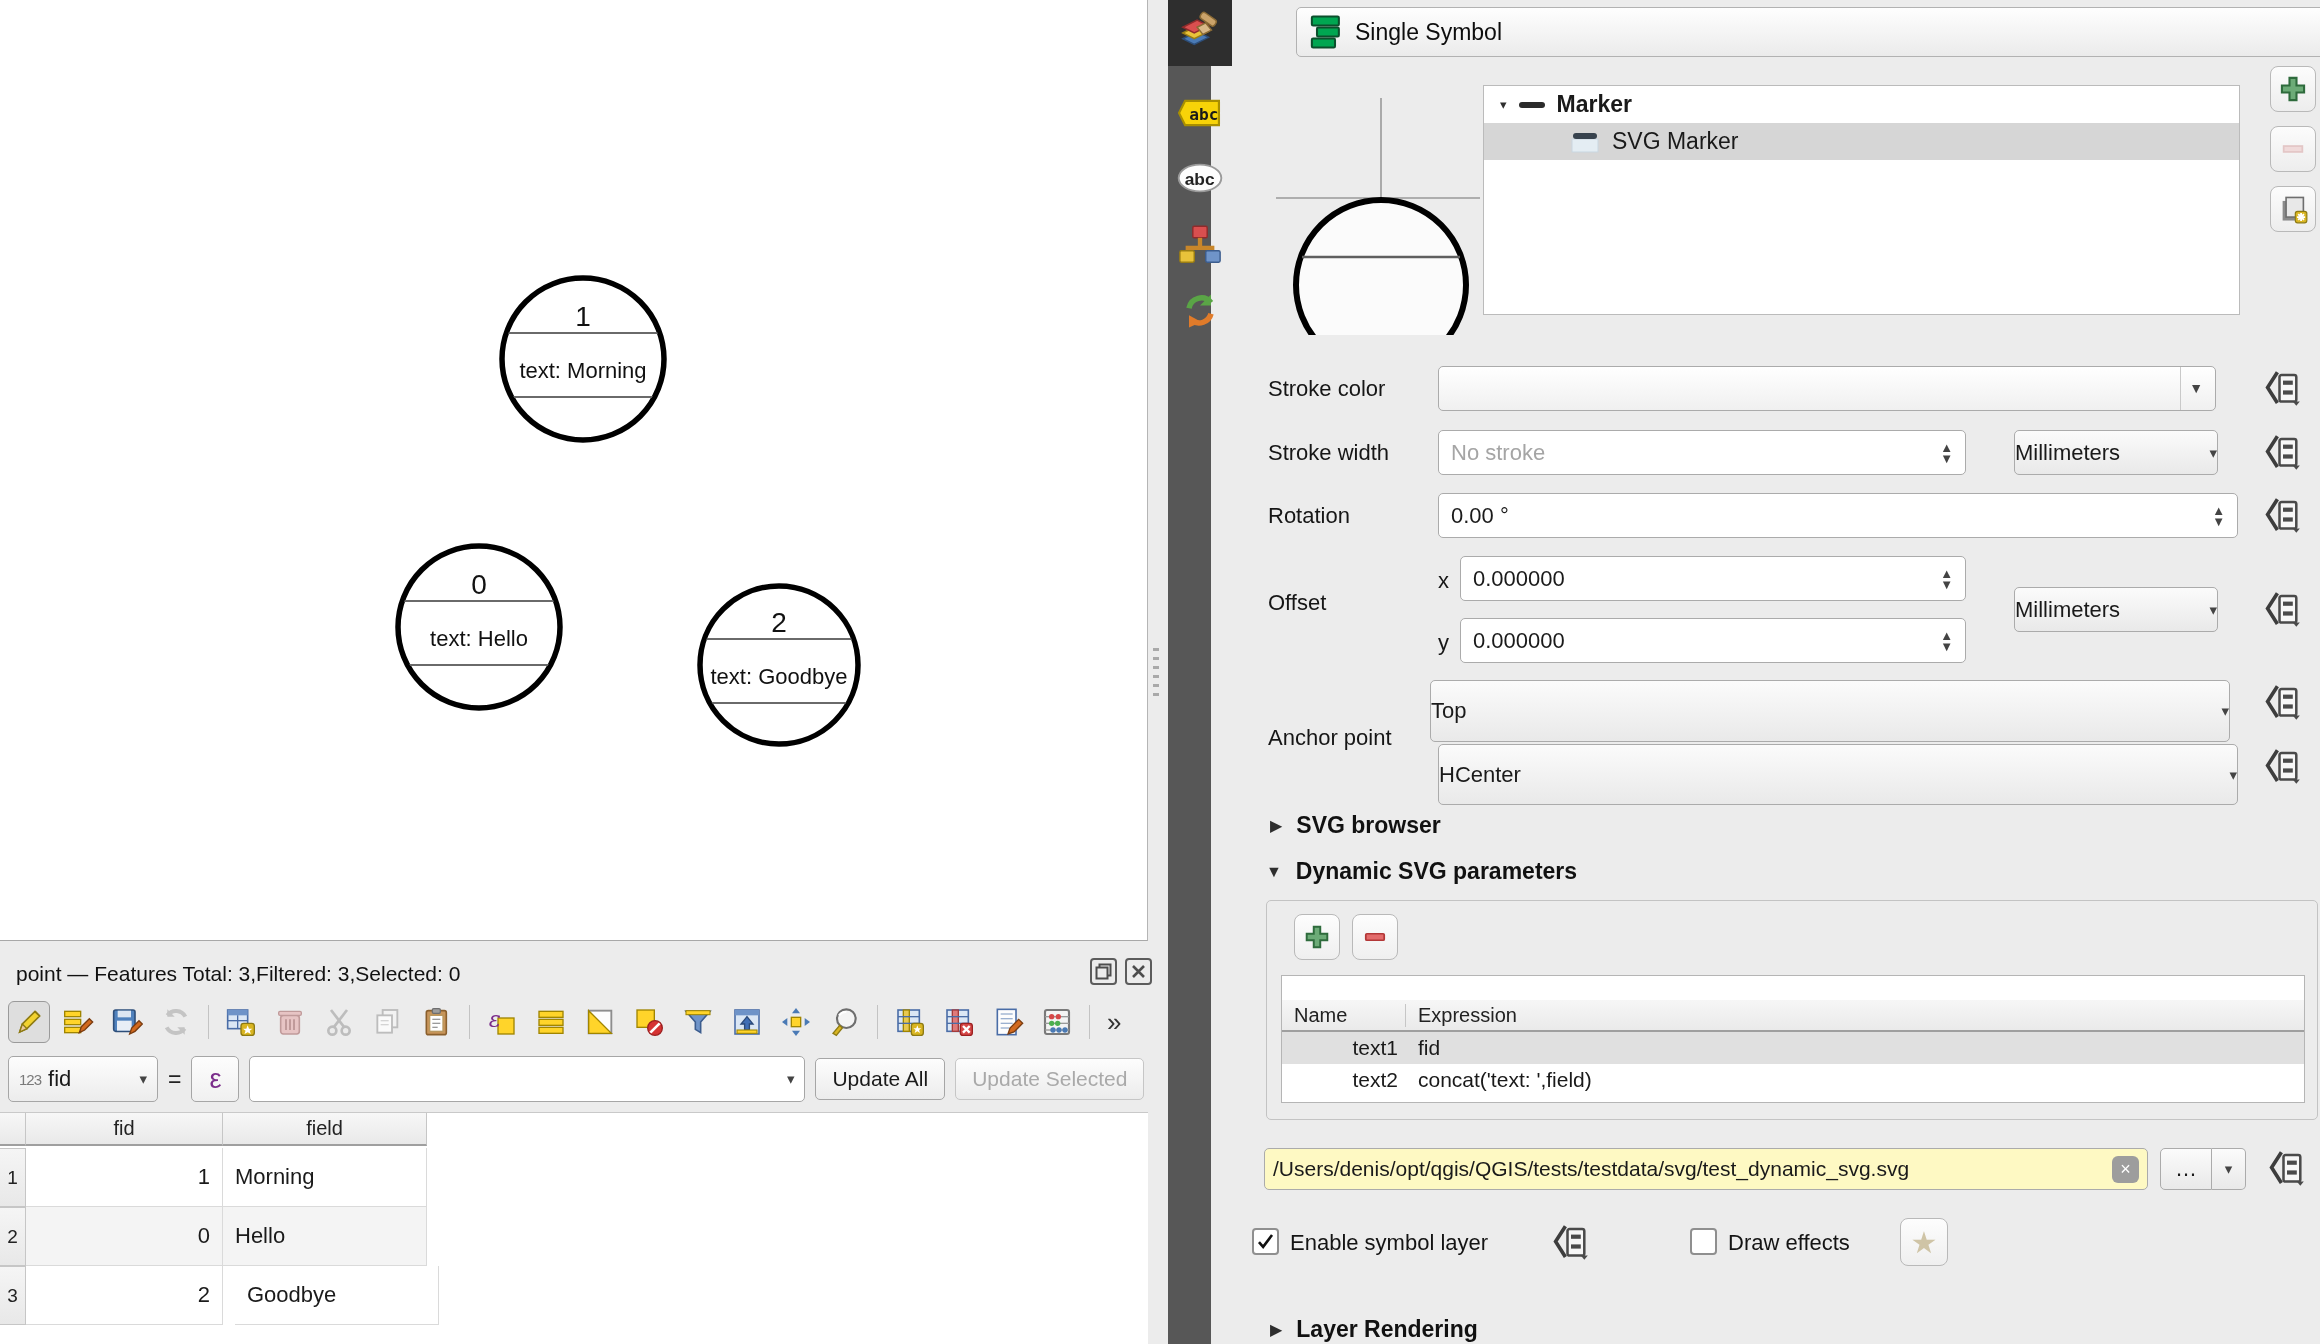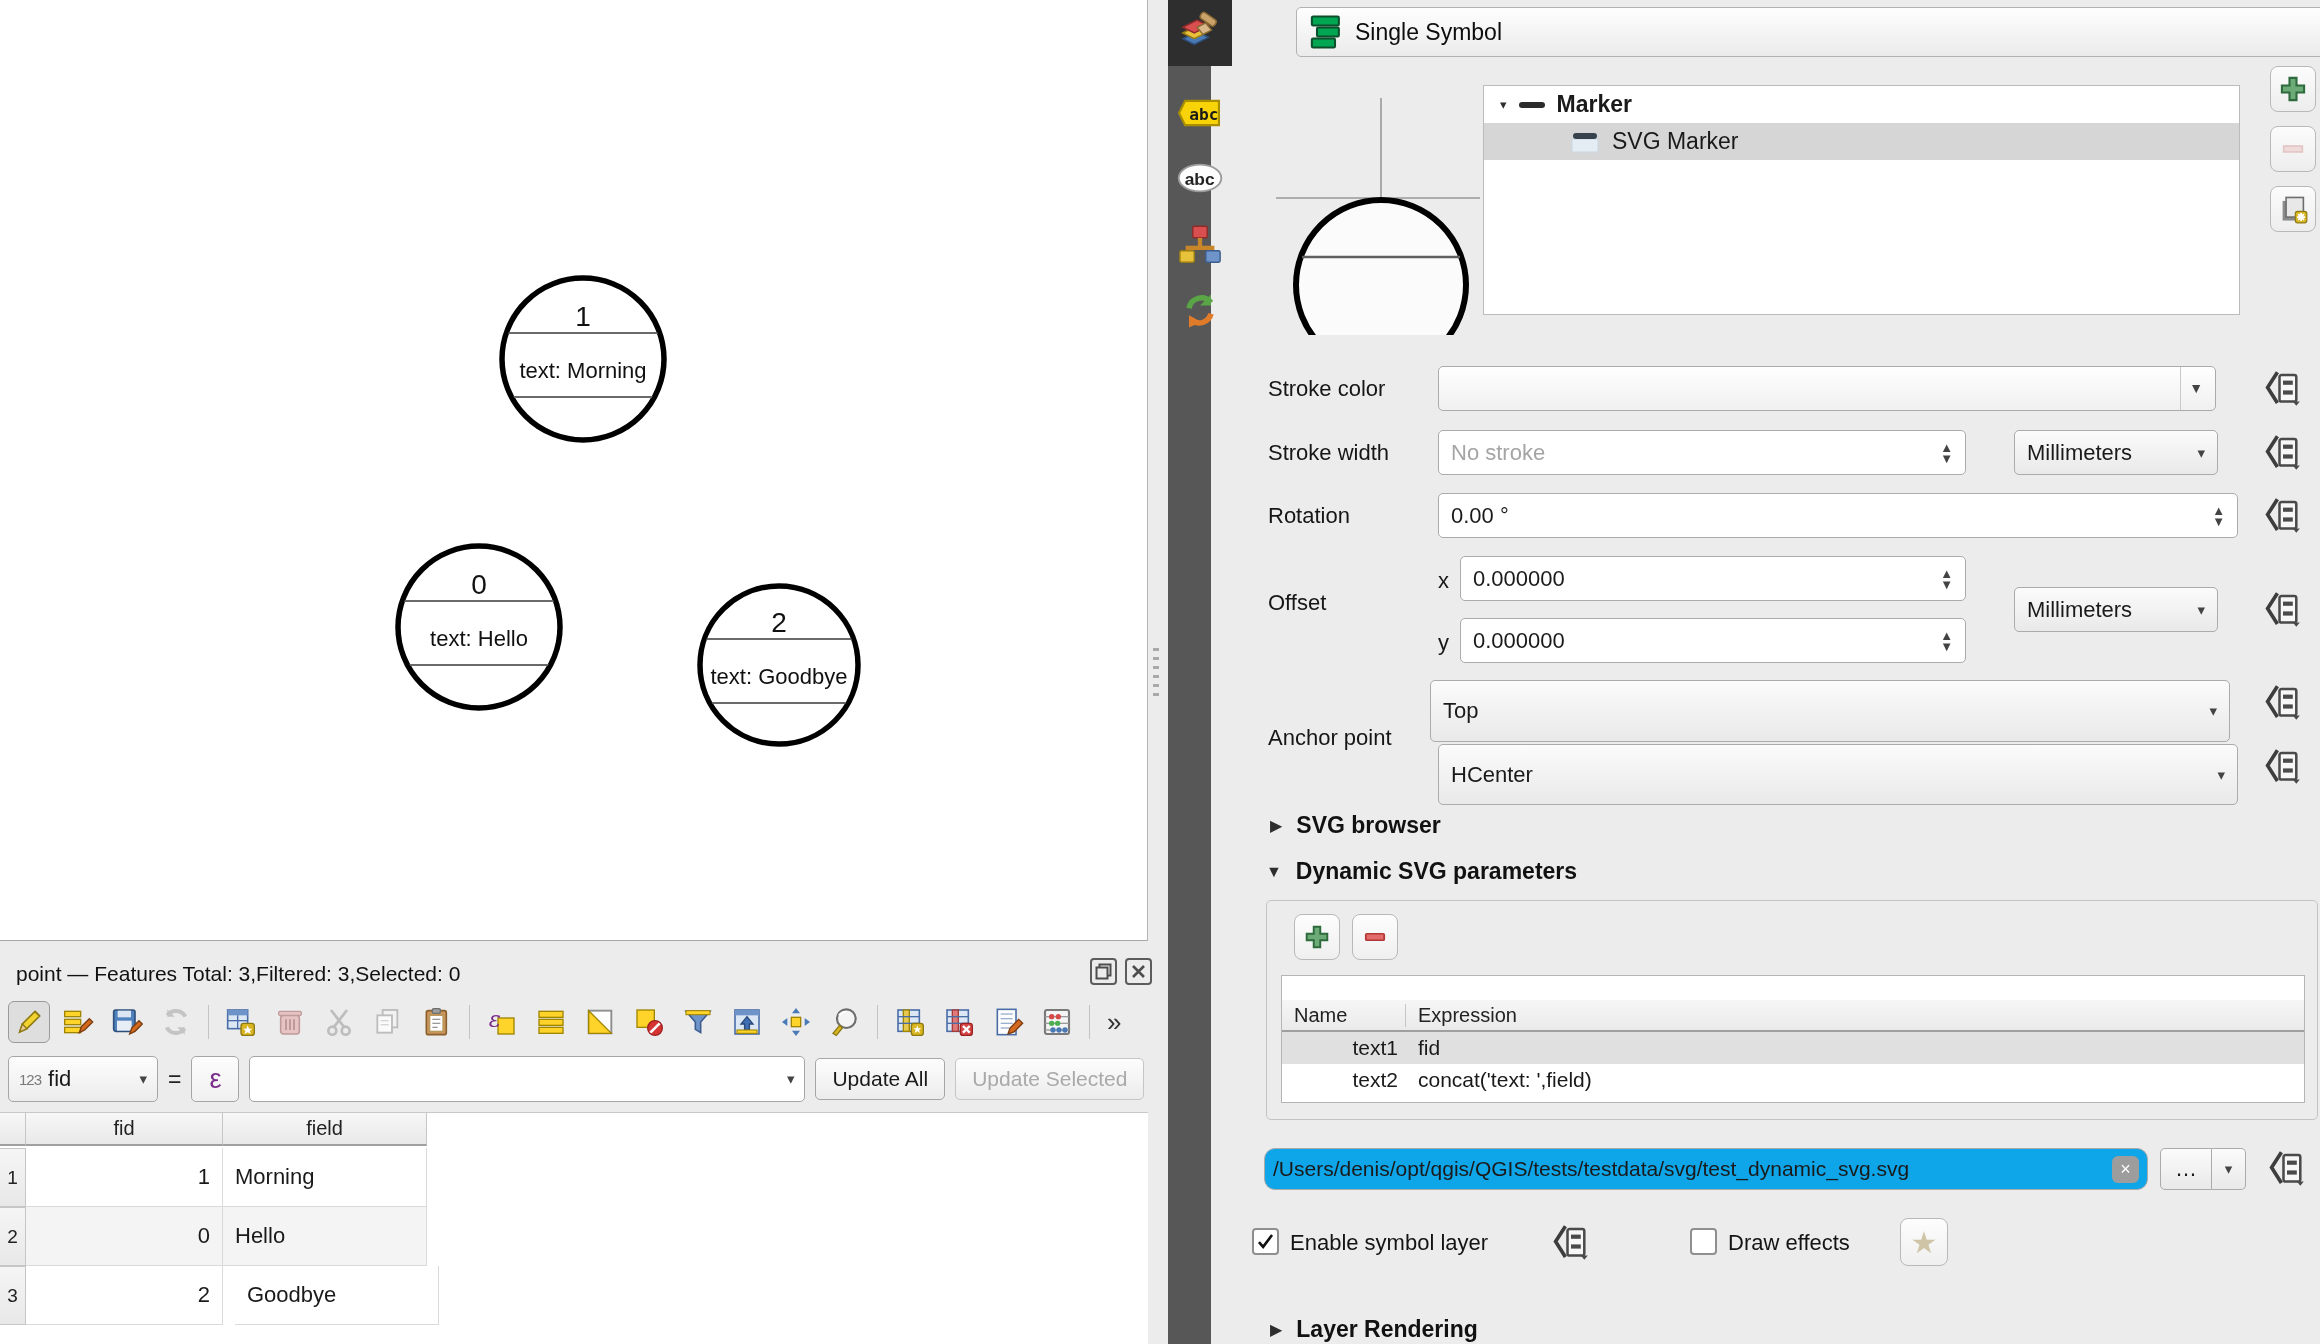--- a/index.html
+++ b/index.html
@@ -74,40 +74,40 @@
   .treerow.childsel { background:#d6d6d6; padding-left:84px; font-weight:normal; }
   .sidebtn { position:absolute; width:46px; height:46px; background:linear-gradient(#fcfcfc,#ededed);
      border:1px solid #b9b9b9; border-radius:8px; display:flex; align-items:center; justify-content:center; }
 
   .flabel { position:absolute; font-size:22px; color:#161616; }
   .input { position:absolute; background:#fff; border:1px solid #ababab; border-radius:5px;
      display:flex; align-items:center; font-size:22px; padding:0 12px; }
   .input .ph { color:#a5a5a5; }
   .spin { margin-left:auto; display:flex; flex-direction:column; line-height:11px; font-size:13px; color:#444; }
   .dcombo { position:absolute; border:1px solid #ababab; border-radius:5px;
-     background:linear-gradient(#fbfbfb,#e9e9e9); display:flex; align-items:center; font-size:22px; padding:0 12px; }
+     background:linear-gradient(#fbfbfb,#e9e9e9); display:flex; align-items:center; font-size:22px; padding:0 0; }
   .ddicon { position:absolute; width:42px; height:42px; }
   .secthdr { position:absolute; display:flex; align-items:center; gap:14px; font-size:23px; font-weight:bold; color:#111; }
   .tri { font-size:16px; color:#2e2e2e; }
 
   .groupbox { left:34px; top:900px; width:1052px; height:220px; border:1px solid #c3c3c3; border-radius:5px; }
   .smallbtn { position:absolute; width:46px; height:46px; background:linear-gradient(#fdfdfd,#efefef);
      border:1px solid #b9b9b9; border-radius:8px; display:flex; align-items:center; justify-content:center; }
   .ptable { left:49px; top:975px; width:1024px; height:128px; background:#fff; border:1px solid #b5b5b5; }
   .phead { display:flex; height:32px; background:linear-gradient(#f6f6f6,#eaeaea); border-bottom:2px solid #9f9f9f;
      font-size:20px; color:#222; align-items:center;margin-top:24px; }
   .phead .c1 { width:124px; padding-left:12px; border-right:1px solid #c6c6c6; }
   .phead .c2 { padding-left:12px; }
   .prow { display:flex; height:32px; align-items:center; font-size:21px; }
   .prow .c1 { width:124px; text-align:right; padding-right:8px; }
   .prow .c2 { padding-left:12px; }
   .prow.sel { background:#e0e0e0; }
 
-  .pathinput { left:32px; top:1148px; width:884px; height:42px; background:#0ea5e9; border:1px solid #ababab;
-     border-radius:11px; display:flex; align-items:center; font-size:21px; padding:0 8px; white-space:nowrap; overflow:hidden; }
+  .pathinput { left:32px; top:1148px; width:884px; height:42px; background:#fef9c3; border:1px solid #ababab;
+     border-radius:5px; display:flex; align-items:center; font-size:21px; padding:0 8px; white-space:nowrap; overflow:hidden; }
   .clearbtn { margin-left:auto; min-width:27px; height:27px; border-radius:6px; background:#9d9d9d; color:#fff;
      font-size:18px; display:flex; align-items:center; justify-content:center; }
   .splitbtn { left:928px; top:1148px; height:42px; display:flex; }
   .splitbtn .main { width:52px; border:1px solid #ababab; border-radius:5px 0 0 5px;
      background:linear-gradient(#fbfbfb,#e9e9e9); display:flex; align-items:center; justify-content:center; font-size:22px; }
   .splitbtn .arrow { width:34px; border:1px solid #ababab; border-left:none; border-radius:0 5px 5px 0;
      background:linear-gradient(#fbfbfb,#e9e9e9); display:flex; align-items:center; justify-content:center; font-size:15px; color:#444; }
 
   .checkbox { position:absolute; width:27px; height:27px; background:#fff; border:2px solid #8f8f8f; border-radius:4px;
      display:flex; align-items:center; justify-content:center; }

